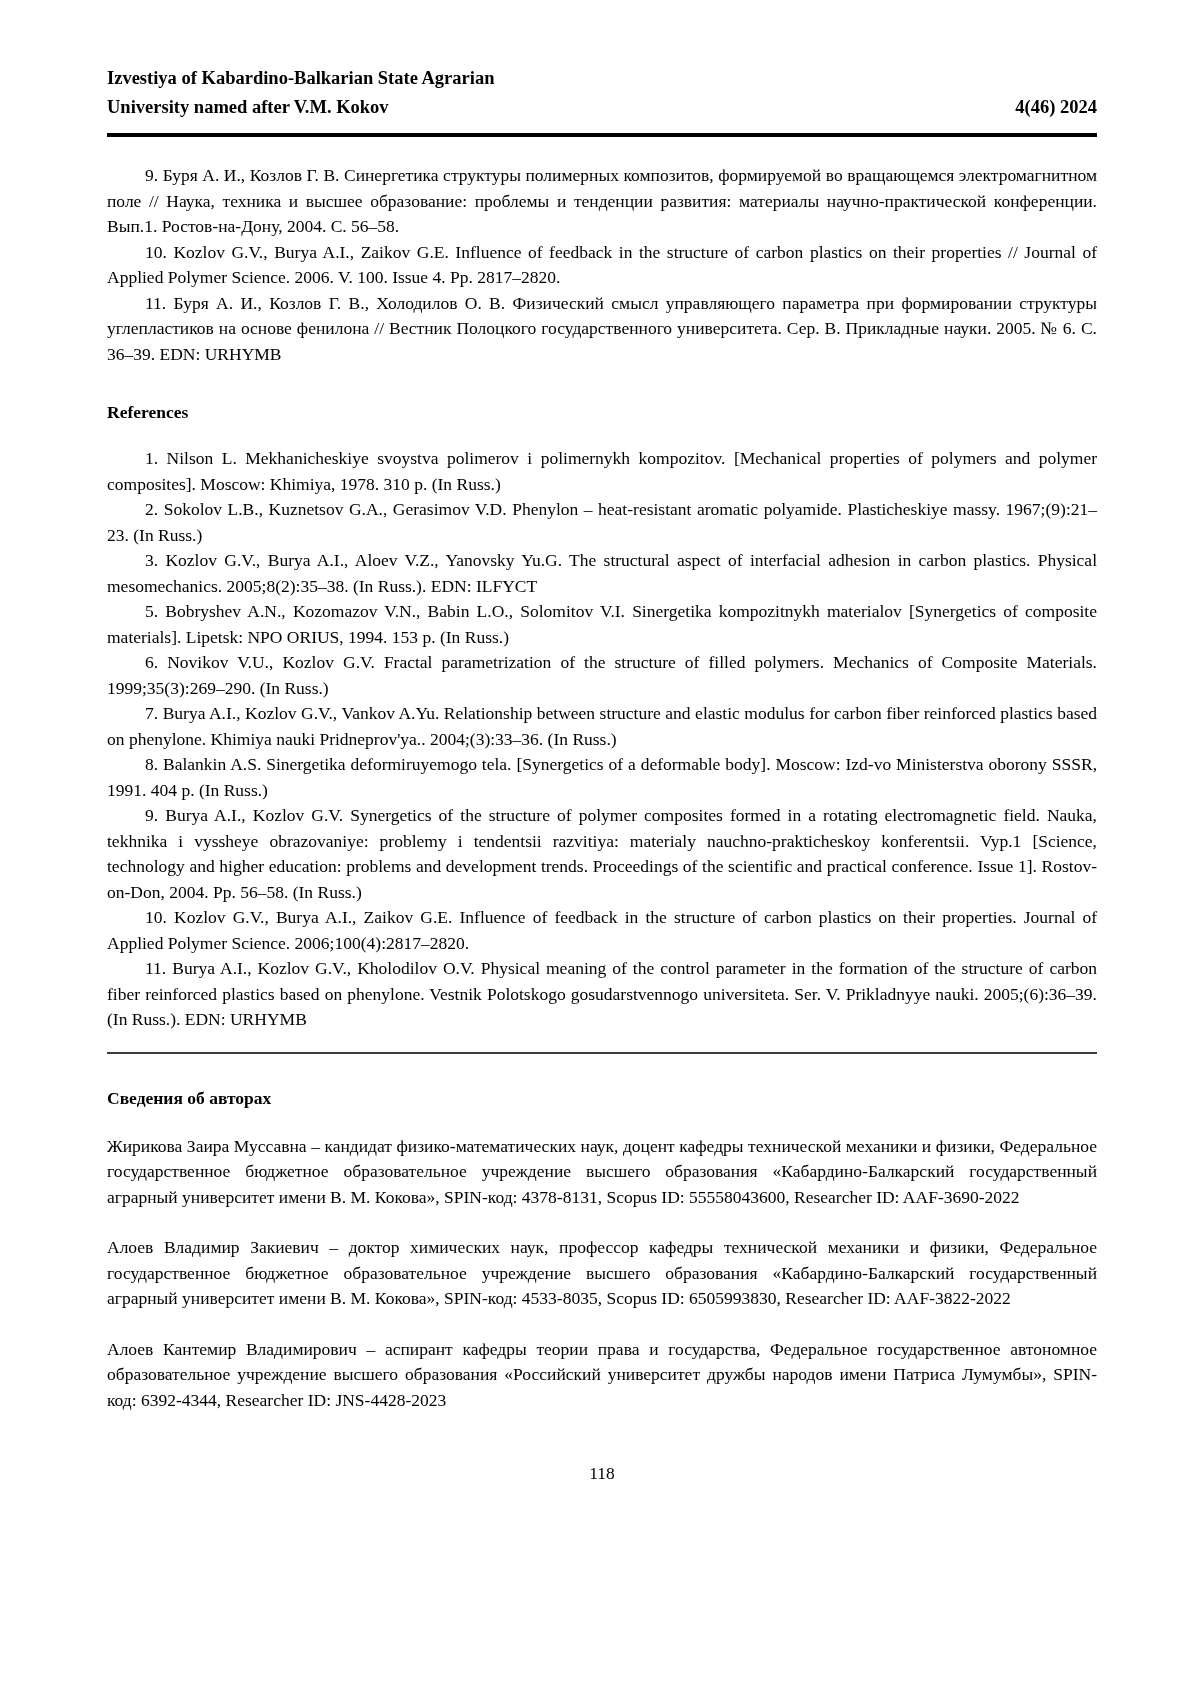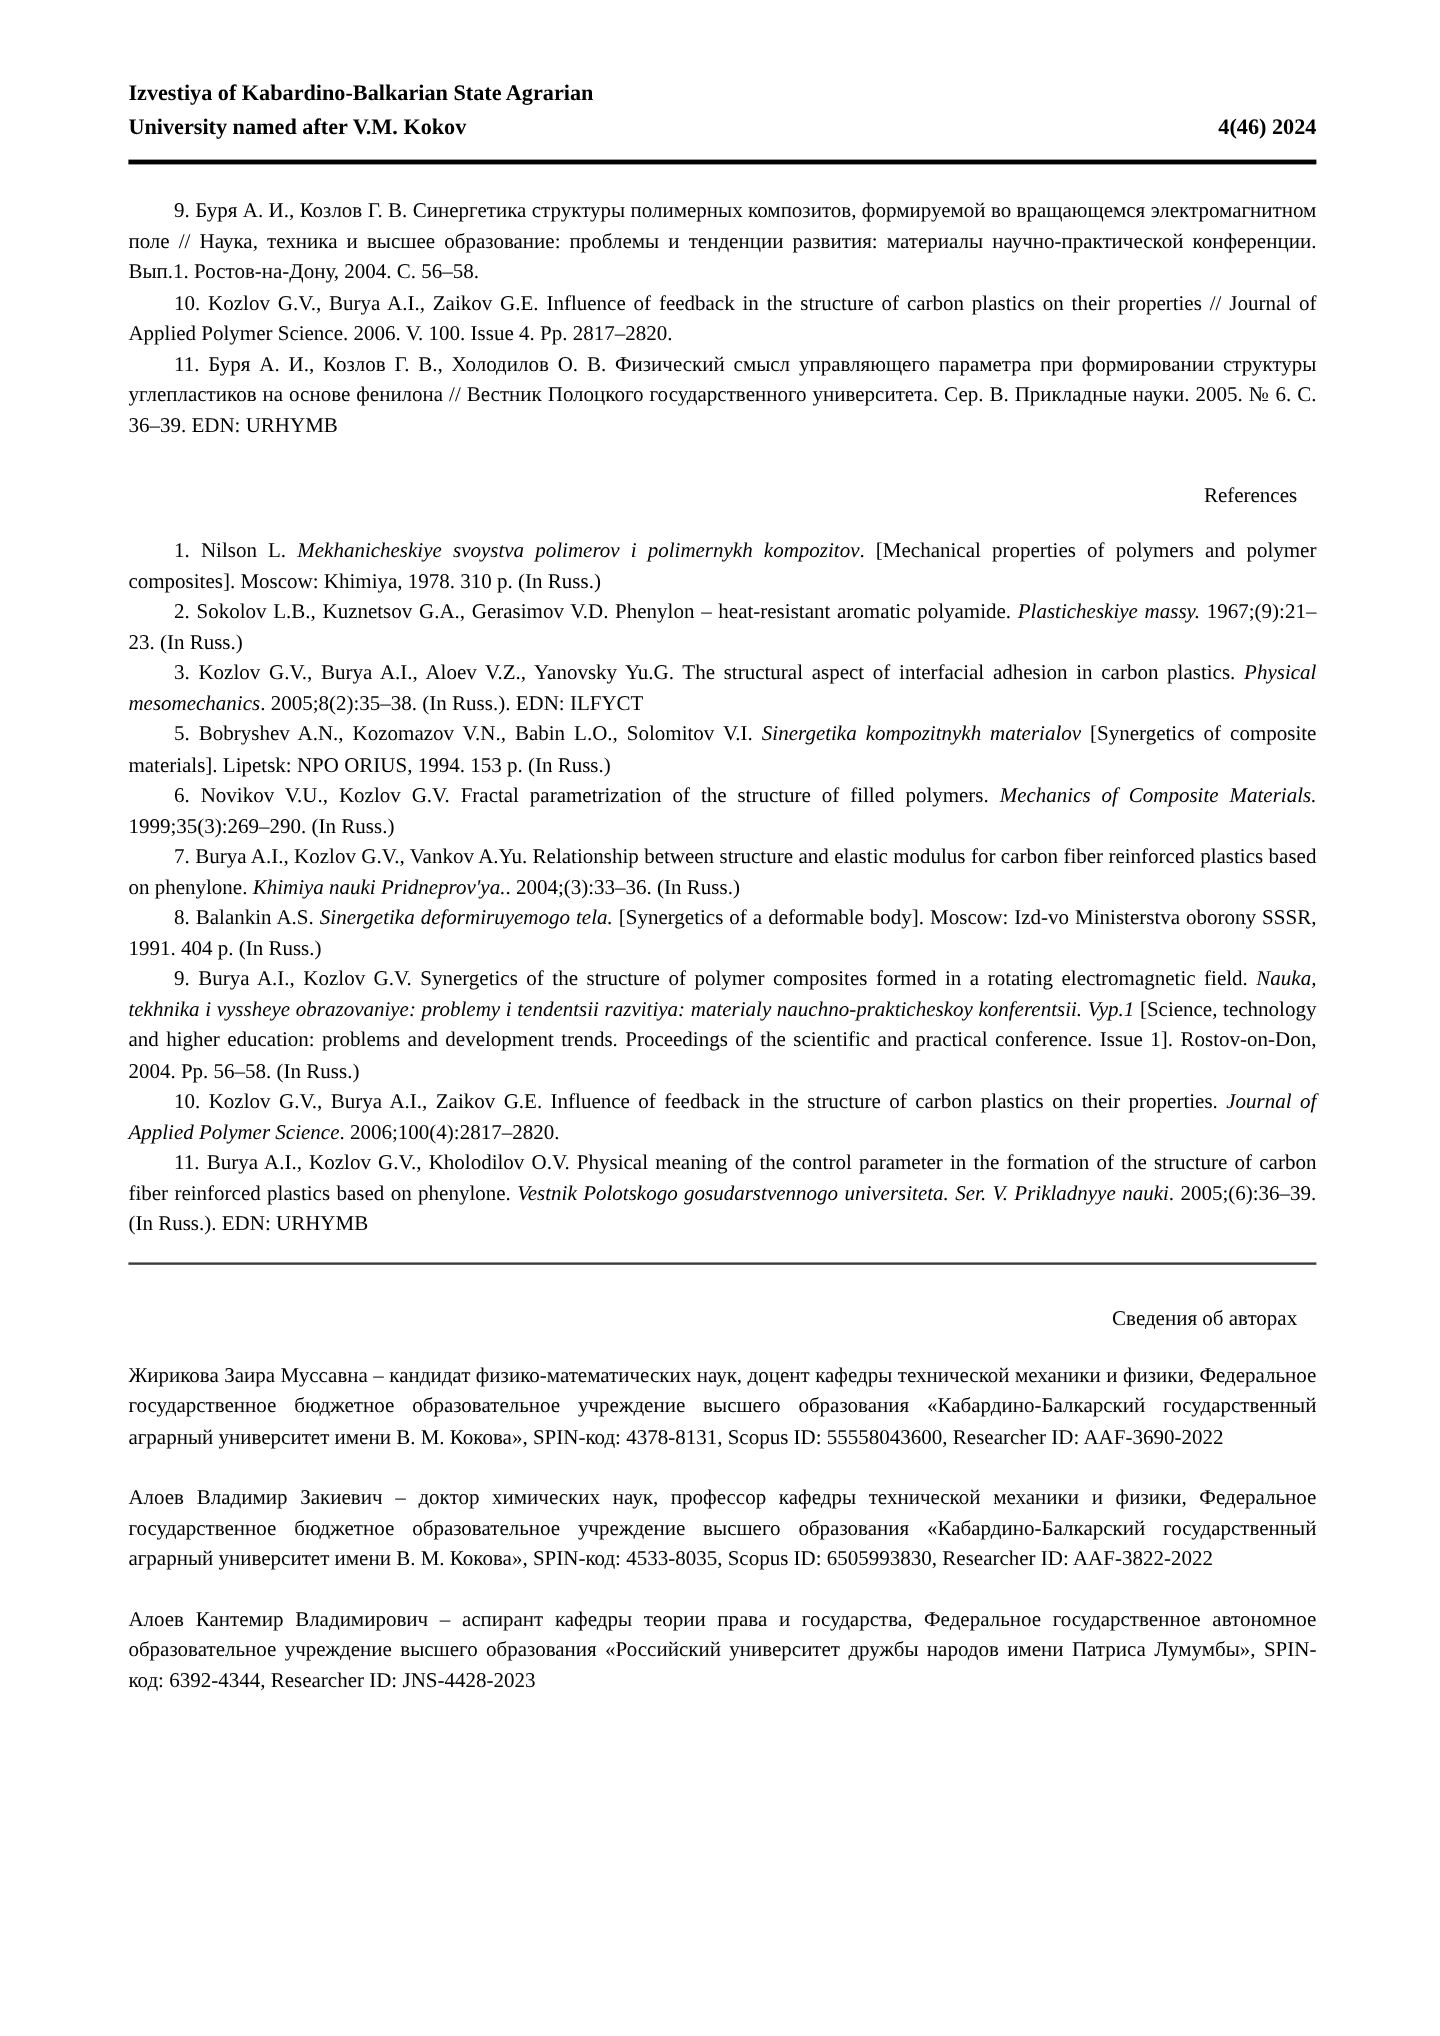--- a/index.html
+++ b/index.html
@@ -19,28 +19,28 @@
   
   .hdr { font-weight: bold; font-size: 18.5px; line-height: 29px; }
   .hdr-row { display: flex; justify-content: space-between; align-items: flex-end; text-align: center; }
   .hdr-rule { height: 4px; background: #000; margin-top: 11px; }
   
   p.ref { margin: 0; text-align: justify; text-indent: 38px; }
   p.author { margin: 0; text-align: justify; text-indent: 0; }
   .gap-author { height: 25px; }
   
   .sec-heading {
-    font-size: 17.5px; font-weight: normal; text-align: right;
-    margin: 16px; line-height: 26px;
+    font-size: 17.5px; font-weight: bold; text-align: left;
+    margin: 0; line-height: 26px;
   }
   .refs-heading-wrap { margin-top: 32px; margin-bottom: 21px; }
   .authors-heading-wrap { margin-top: 31px; margin-bottom: 23px; }
   .ru-block { margin-top: 26px; }
   .section-rule { height: 2px; background: #3d3d3d; margin-top: 19px; }
-  .it { font-style: italic; }
+  .it { }
   .bd { font-weight: normal; }
   .page-number { text-align: center; margin-top: 48px; font-size: 17.5px; }
 </style>
 </head>
 <body>
 
 <div class="page">
 
   <header>
     <div class="hdr">
@@ -83,14 +83,17 @@
   </div>
 
   <section>
     <p class="author"><span class="bd">Жирикова Заира Муссавна</span><span> – кандидат физико-математических наук, доцент кафедры технической механики и физики, Федеральное государственное бюджетное образовательное учреждение высшего образования «Кабардино-Балкарский государственный аграрный университет имени В. М. Кокова», SPIN-код: 4378-8131, Scopus ID: 55558043600, Researcher ID: AAF-3690-2022</span></p>
     <div class="gap-author"></div>
     <p class="author"><span class="bd">Алоев Владимир Закиевич</span><span> – доктор химических наук, профессор кафедры технической механики и физики, Федеральное государственное бюджетное образовательное учреждение высшего образования «Кабардино-Балкарский государственный аграрный университет имени В. М. Кокова», SPIN-код: 4533-8035, Scopus ID: 6505993830, Researcher ID: AAF-3822-2022</span></p>
     <div class="gap-author"></div>
     <p class="author"><span class="bd">Алоев Кантемир Владимирович</span><span> – аспирант кафедры теории права и государства, Федеральное государственное автономное образовательное учреждение высшего образования «Российский университет дружбы народов имени Патриса Лумумбы», SPIN-код: 6392-4344, Researcher ID: JNS-4428-2023</span></p>
   </section>
 
+  <footer>
+    <div class="page-number">118</div>
+  </footer>
 
 </div>
 
 </body></html>

